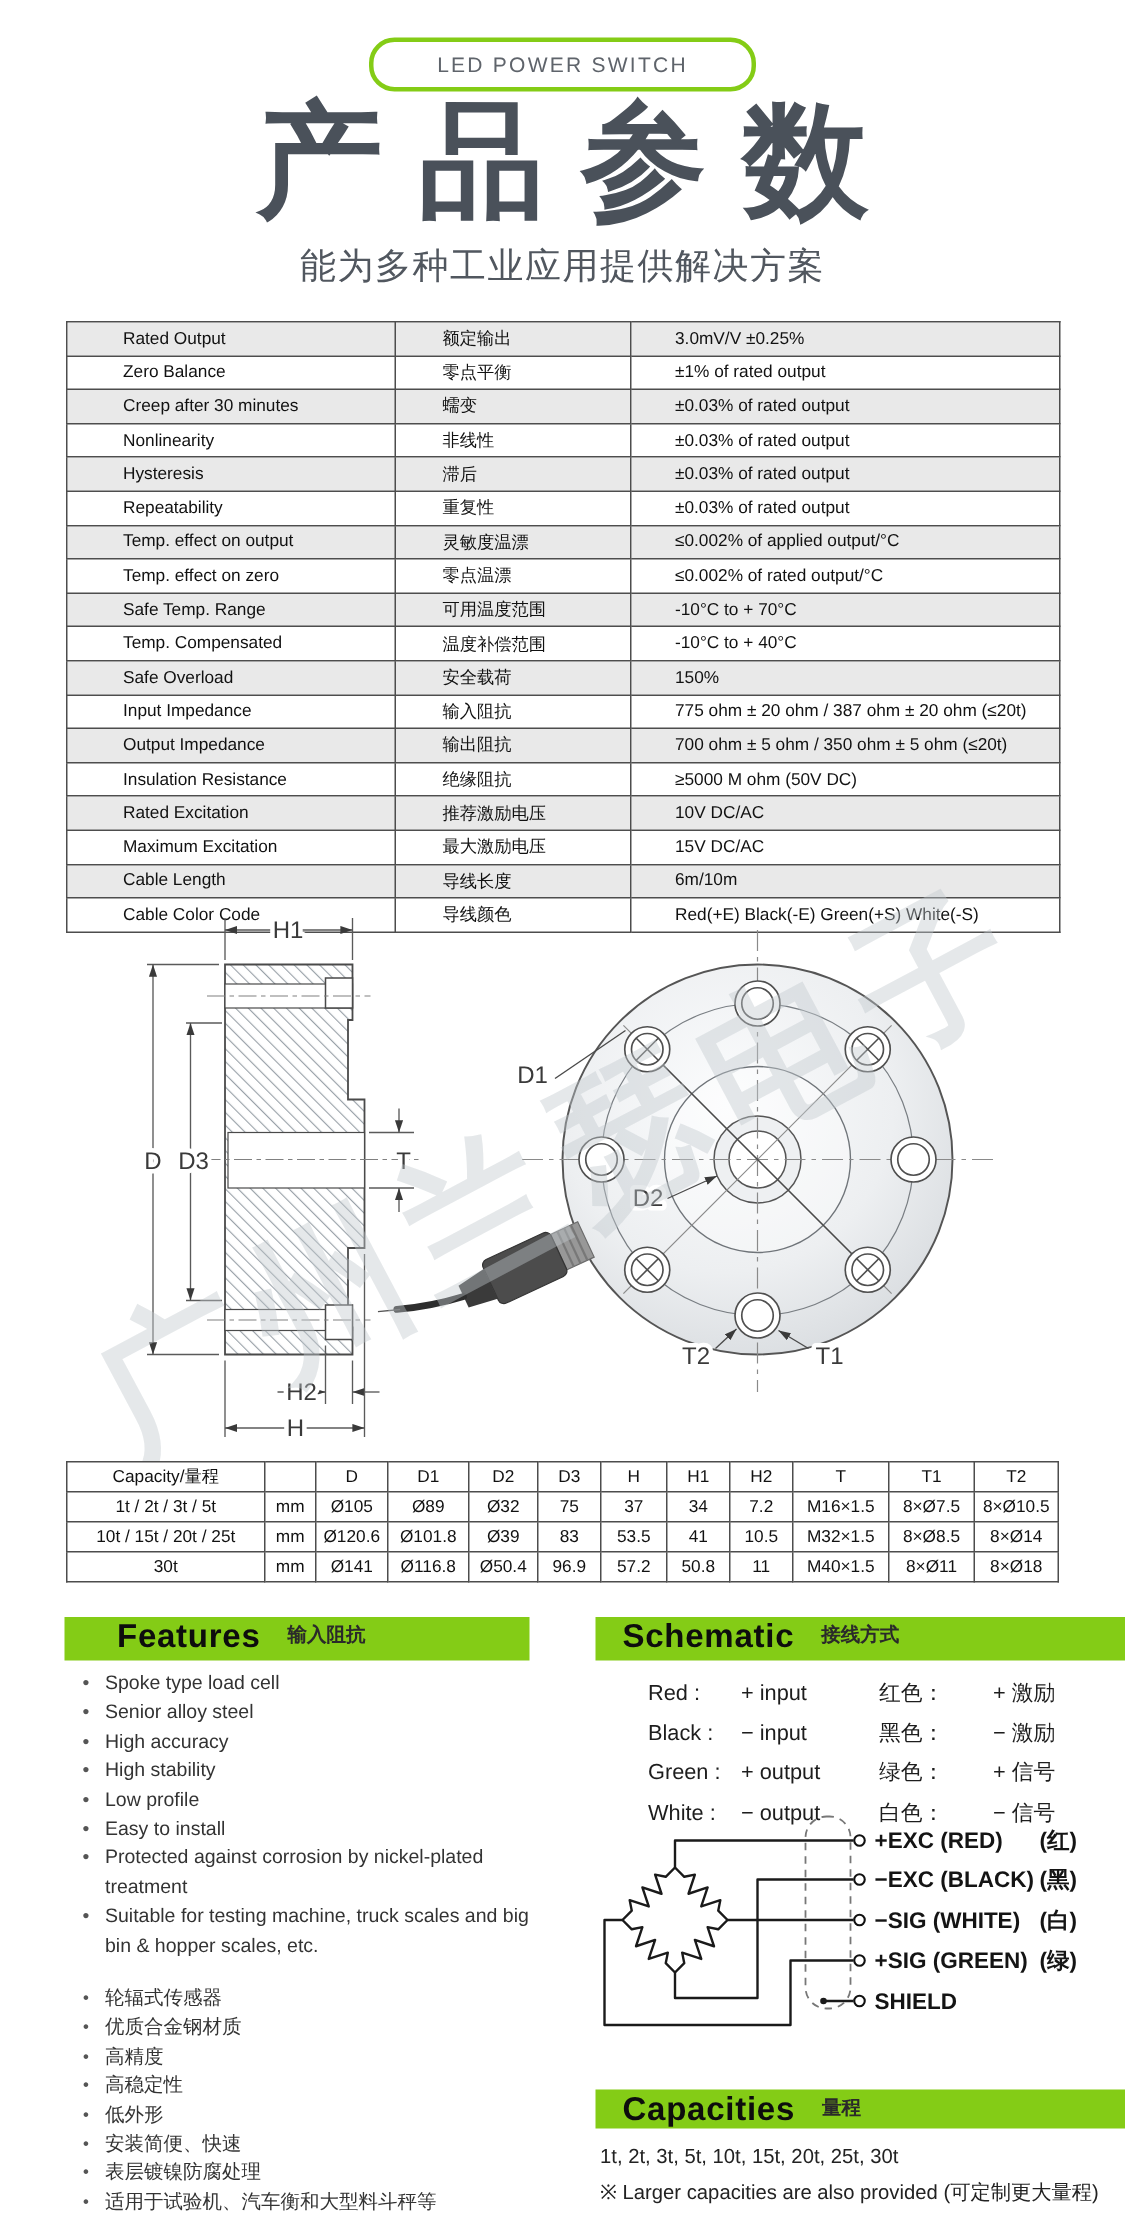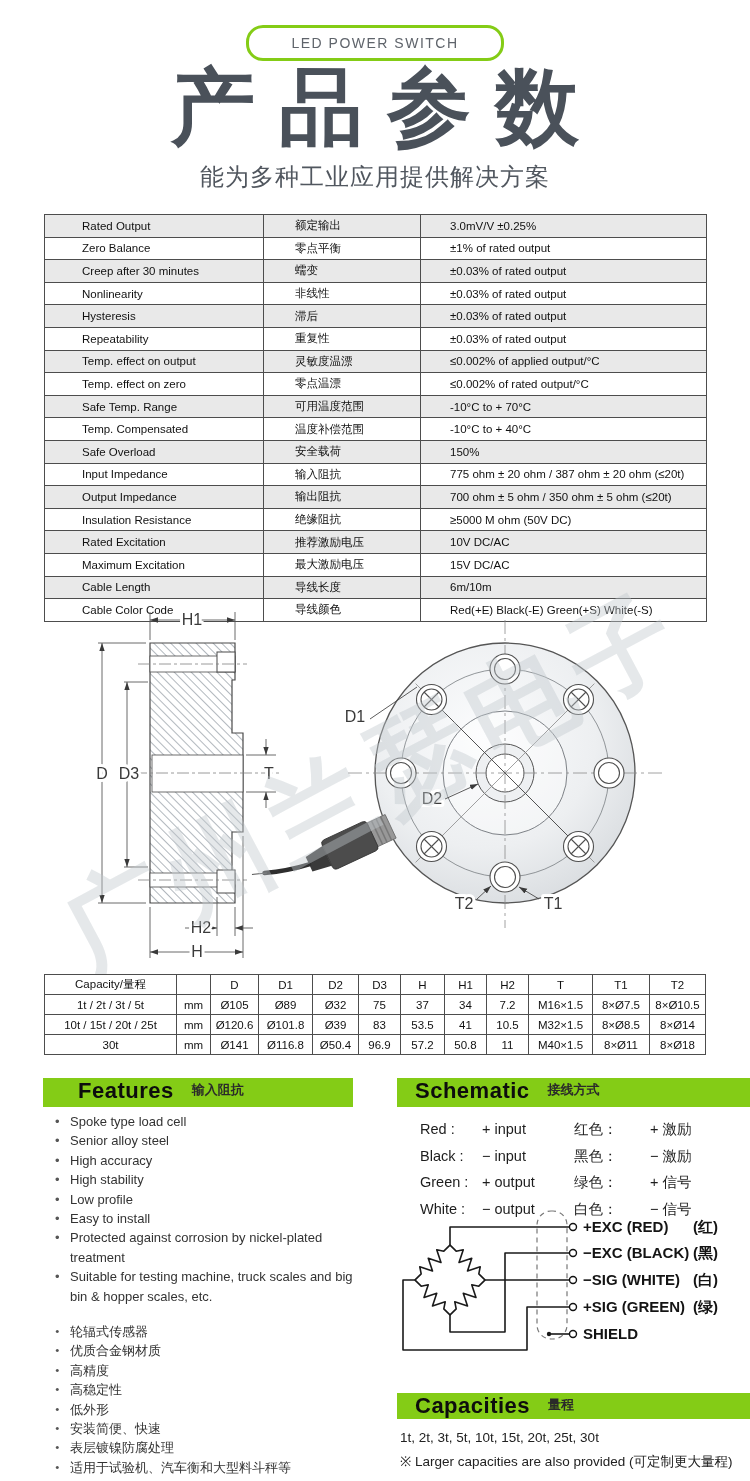--- a/index.html
+++ b/index.html
@@ -43,21 +43,21 @@
   #capacities-bar{top:1393px;left:397px;width:353px;height:26px;}
   #capacities-bar .en{margin-left:18px;}
   
   .flist{position:absolute;left:52px;width:312px;margin:0;padding:0;list-style:none;}
   #flist-en{top:1112px;}
   #flist-zh{top:1322px;font-family:Liberation Serif, serif;}
   .flist li{position:relative;padding-left:18px;font-size:13px;line-height:19.4px;color:#333;}
   .flist li::before{content:"\2022";position:absolute;left:3px;color:#555;}
   
   .wiring{position:absolute;top:1116px;left:420px;font-size:14.5px;color:#1d1d1d;}
-  .wrow{display:flex;line-height:26.5px;}
+  .wrow{display:flex;line-height:26.5px;margin-left:12px;}
   .wrow .a{width:62px;}
   .wrow .b{width:92px;}
   .wrow .c{width:76px;}
   .wrow .d{width:80px;}
   
   .cap-list{position:absolute;top:1430px;left:400px;font-size:13.5px;color:#222;}
   .cap-note{position:absolute;top:1452px;left:400px;font-size:13.5px;color:#222;}
   .bridge{position:absolute;top:1205px;left:397px;}
   .btxt{font-size:15px;font-weight:bold;fill:#141414;font-family:"Liberation Sans",sans-serif;}
 </style>

